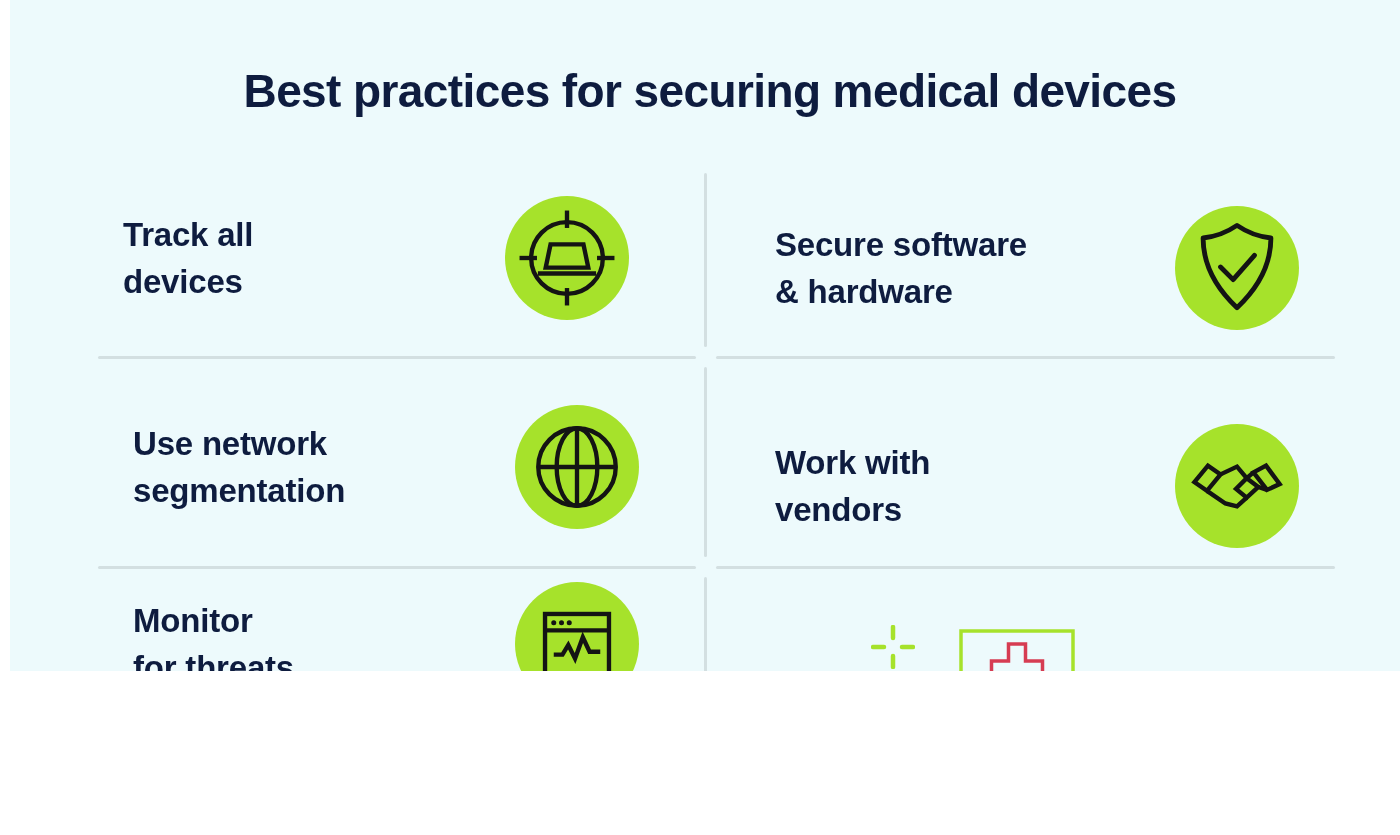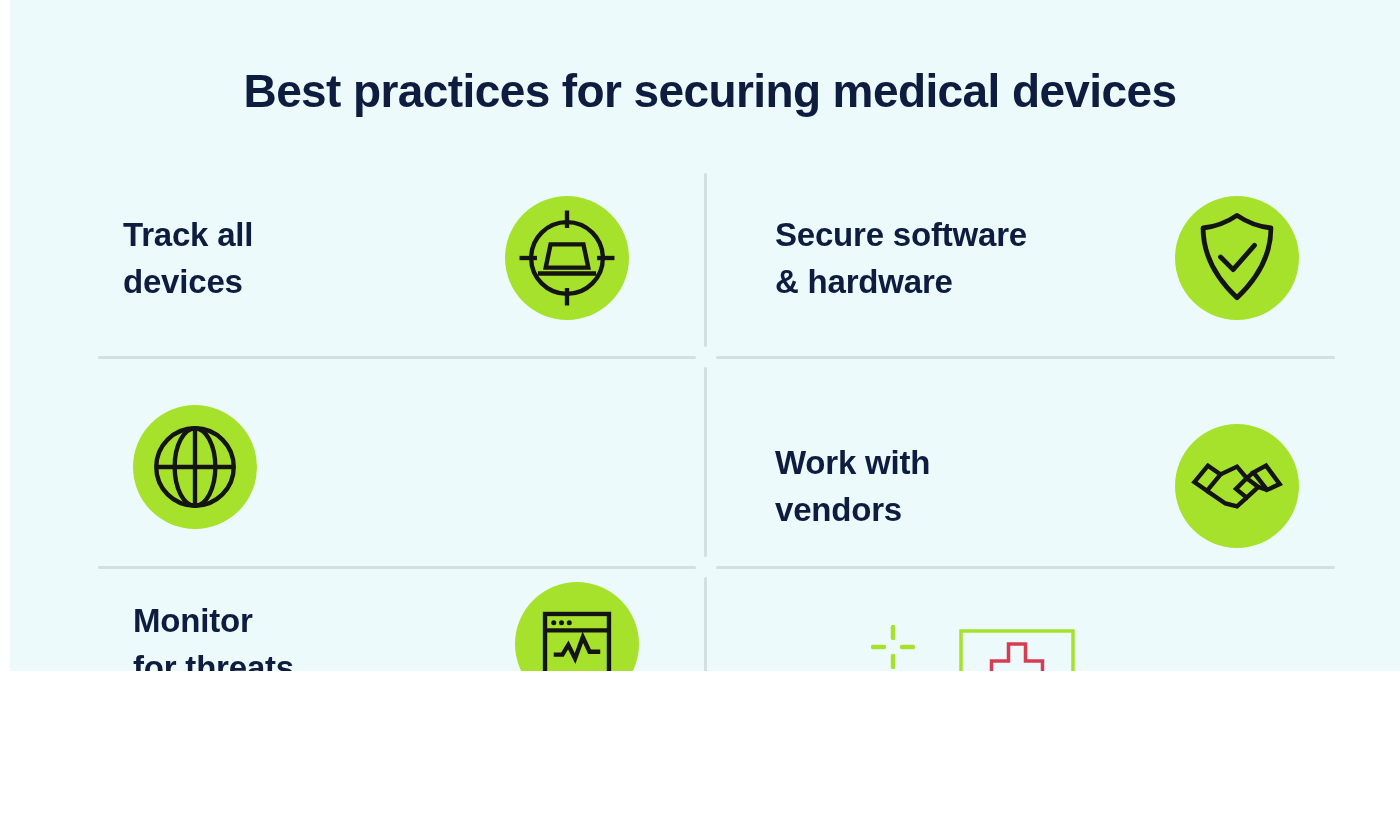--- a/index.html
+++ b/index.html
@@ -68,34 +68,36 @@
           <line x1="64" y1="95" x2="64" y2="113"></line>
           <line x1="15" y1="64" x2="33" y2="64"></line>
           <line x1="95" y1="64" x2="113" y2="64"></line>
           <path d="M47,50 L81,50 L86,74 L42,74 Z"></path>
           <line x1="34" y1="80" x2="94" y2="80"></line>
         </g>
       </svg>
     </div>
   </div>
 
-  <div class="cell" style="left:765px;top:196px;width:524px;">
+  <div class="cell" style="left:765px;top:206px;width:524px;">
     <div class="label">Secure software
 &amp; hardware</div>
     <div class="icon-badge">
       <svg viewBox="0 0 128 128">
         <g class="stroke-dark" stroke-width="5" stroke-linejoin="round">
           <path d="M64 20 Q80 31 99 33 Q99 72 64 105 Q29 72 29 33 Q48 31 64 20 Z"></path>
           <path d="M47,63 L60,76 L82,51" fill="none" stroke-linecap="round"></path>
         </g>
       </svg>
     </div>
   </div>
 
   <div class="cell" style="left:123px;top:405px;width:506px;">
+    <div class="label">Use network
+segmentation</div>
     <div class="icon-badge">
       <svg viewBox="0 0 128 128">
         <g class="stroke-dark" stroke-width="4.5">
           <circle cx="64" cy="64" r="40"></circle>
           <ellipse cx="64" cy="64" rx="21" ry="40"></ellipse>
           <line x1="24" y1="64" x2="104" y2="64"></line>
           <line x1="64" y1="24" x2="64" y2="104"></line>
         </g>
       </svg>
     </div>

